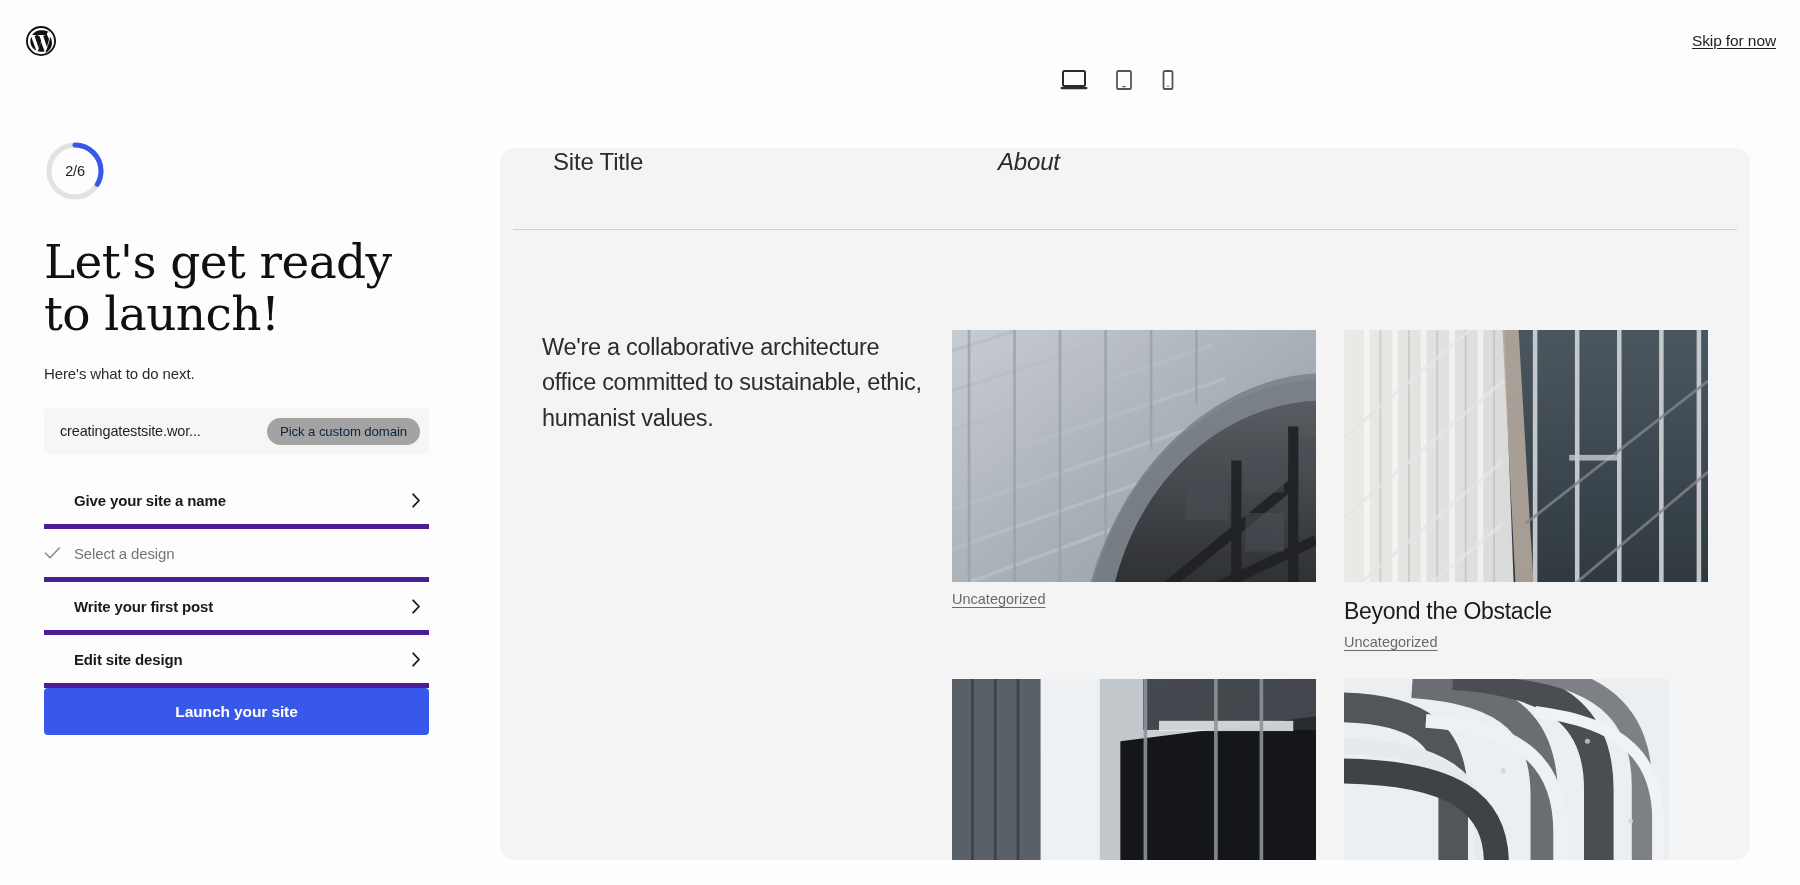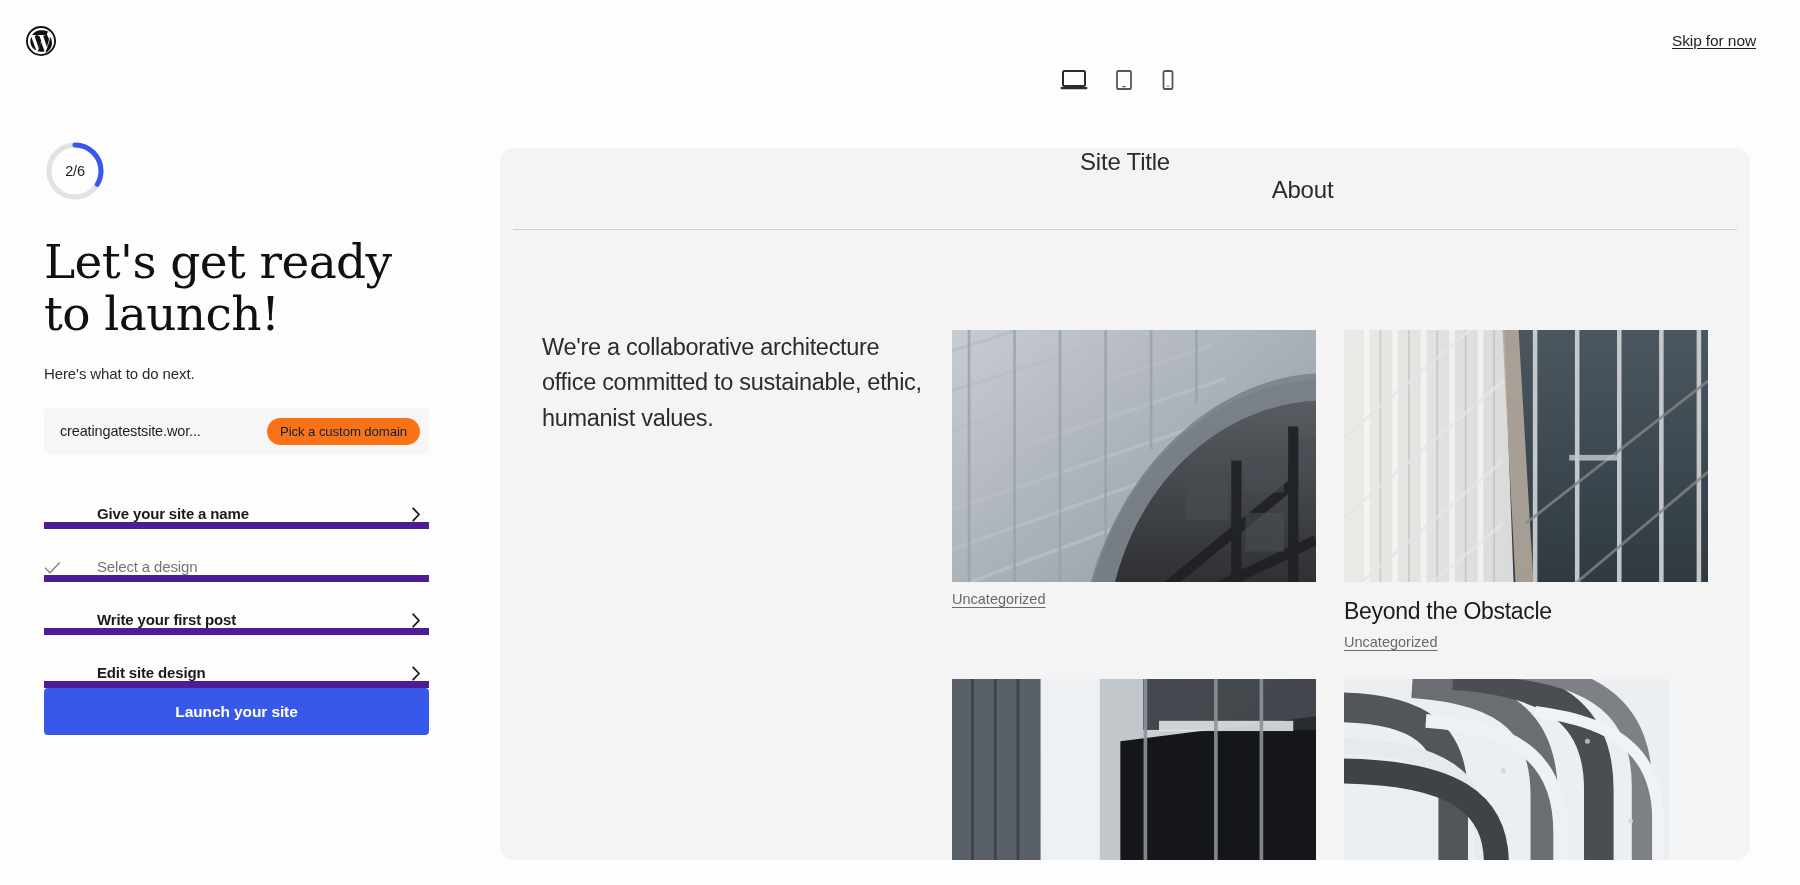--- a/index.html
+++ b/index.html
@@ -31,21 +31,21 @@
   .wp-logo {
     position: absolute;
     left: 26px;
     top: 26px;
     width: 30px;
     height: 30px;
   }
 
   .skip-link {
     position: absolute;
-    right: 44px;
+    right: 24px;
     top: 32px;
     font-size: 15.5px;
     color: #1e1e1e;
     text-decoration: underline;
     text-underline-offset: 2px;
     cursor: pointer;
     letter-spacing: -0.1px;
   }
 
   .device-toggle {
@@ -122,41 +122,40 @@
     margin-bottom: 22px;
   }
   .domain-name {
     font-size: 14.5px;
     color: #1e1e1e;
     letter-spacing: -0.15px;
     white-space: nowrap;
     overflow: hidden;
   }
   .domain-badge {
-    background: #f97316;
+    background: #a3a3a3;
     color: #0b2340;
     font-size: 13.2px;
     border-radius: 14px;
     padding: 6px 13px;
     white-space: nowrap;
     cursor: pointer;
     letter-spacing: -0.1px;
   }
 
   
   .checklist { width: 100%; }
 
   .task {
     display: flex;
-    align-items: flex-end;
+    align-items: center;
     height: 53px;
-    border-bottom: 7px solid #4c1d95;
+    border-bottom: 5px solid #4c1d95;
     cursor: pointer;
     position: relative;
-    gap: 23px;
   }
   .task:first-child { border-top: 1px solid transparent; }
 
   .task-check {
     width: 26px;
     display: flex;
     align-items: center;
     flex: 0 0 26px;
     margin-right: 4px;
   }
@@ -203,38 +202,37 @@
     width: 1250px;
     height: 712px;
     background: #f4f4f4;
     border-radius: 14px;
     overflow: hidden;
   }
 
   .preview-header {
     height: 82px;
     display: flex;
-    align-items: center;
     padding: 0 40px;
     border-bottom: 1px solid #cfcfcf;
     margin: 0 13px;
-    flex-direction: column;
   }
   .site-title {
     font-size: 24px;
     color: #2b2b2b;
     font-weight: 400;
     letter-spacing: -0.2px;
   }
   .nav-about {
     margin-left: 355px;
     font-size: 24px;
     color: #2b2b2b;
     letter-spacing: -0.2px;
     cursor: pointer;
+    font-style: italic;
   }
 
   .preview-body {
     display: flex;
     padding: 100px 42px 0 42px;
     gap: 30px;
   }
 
   .intro {
     width: 380px;

